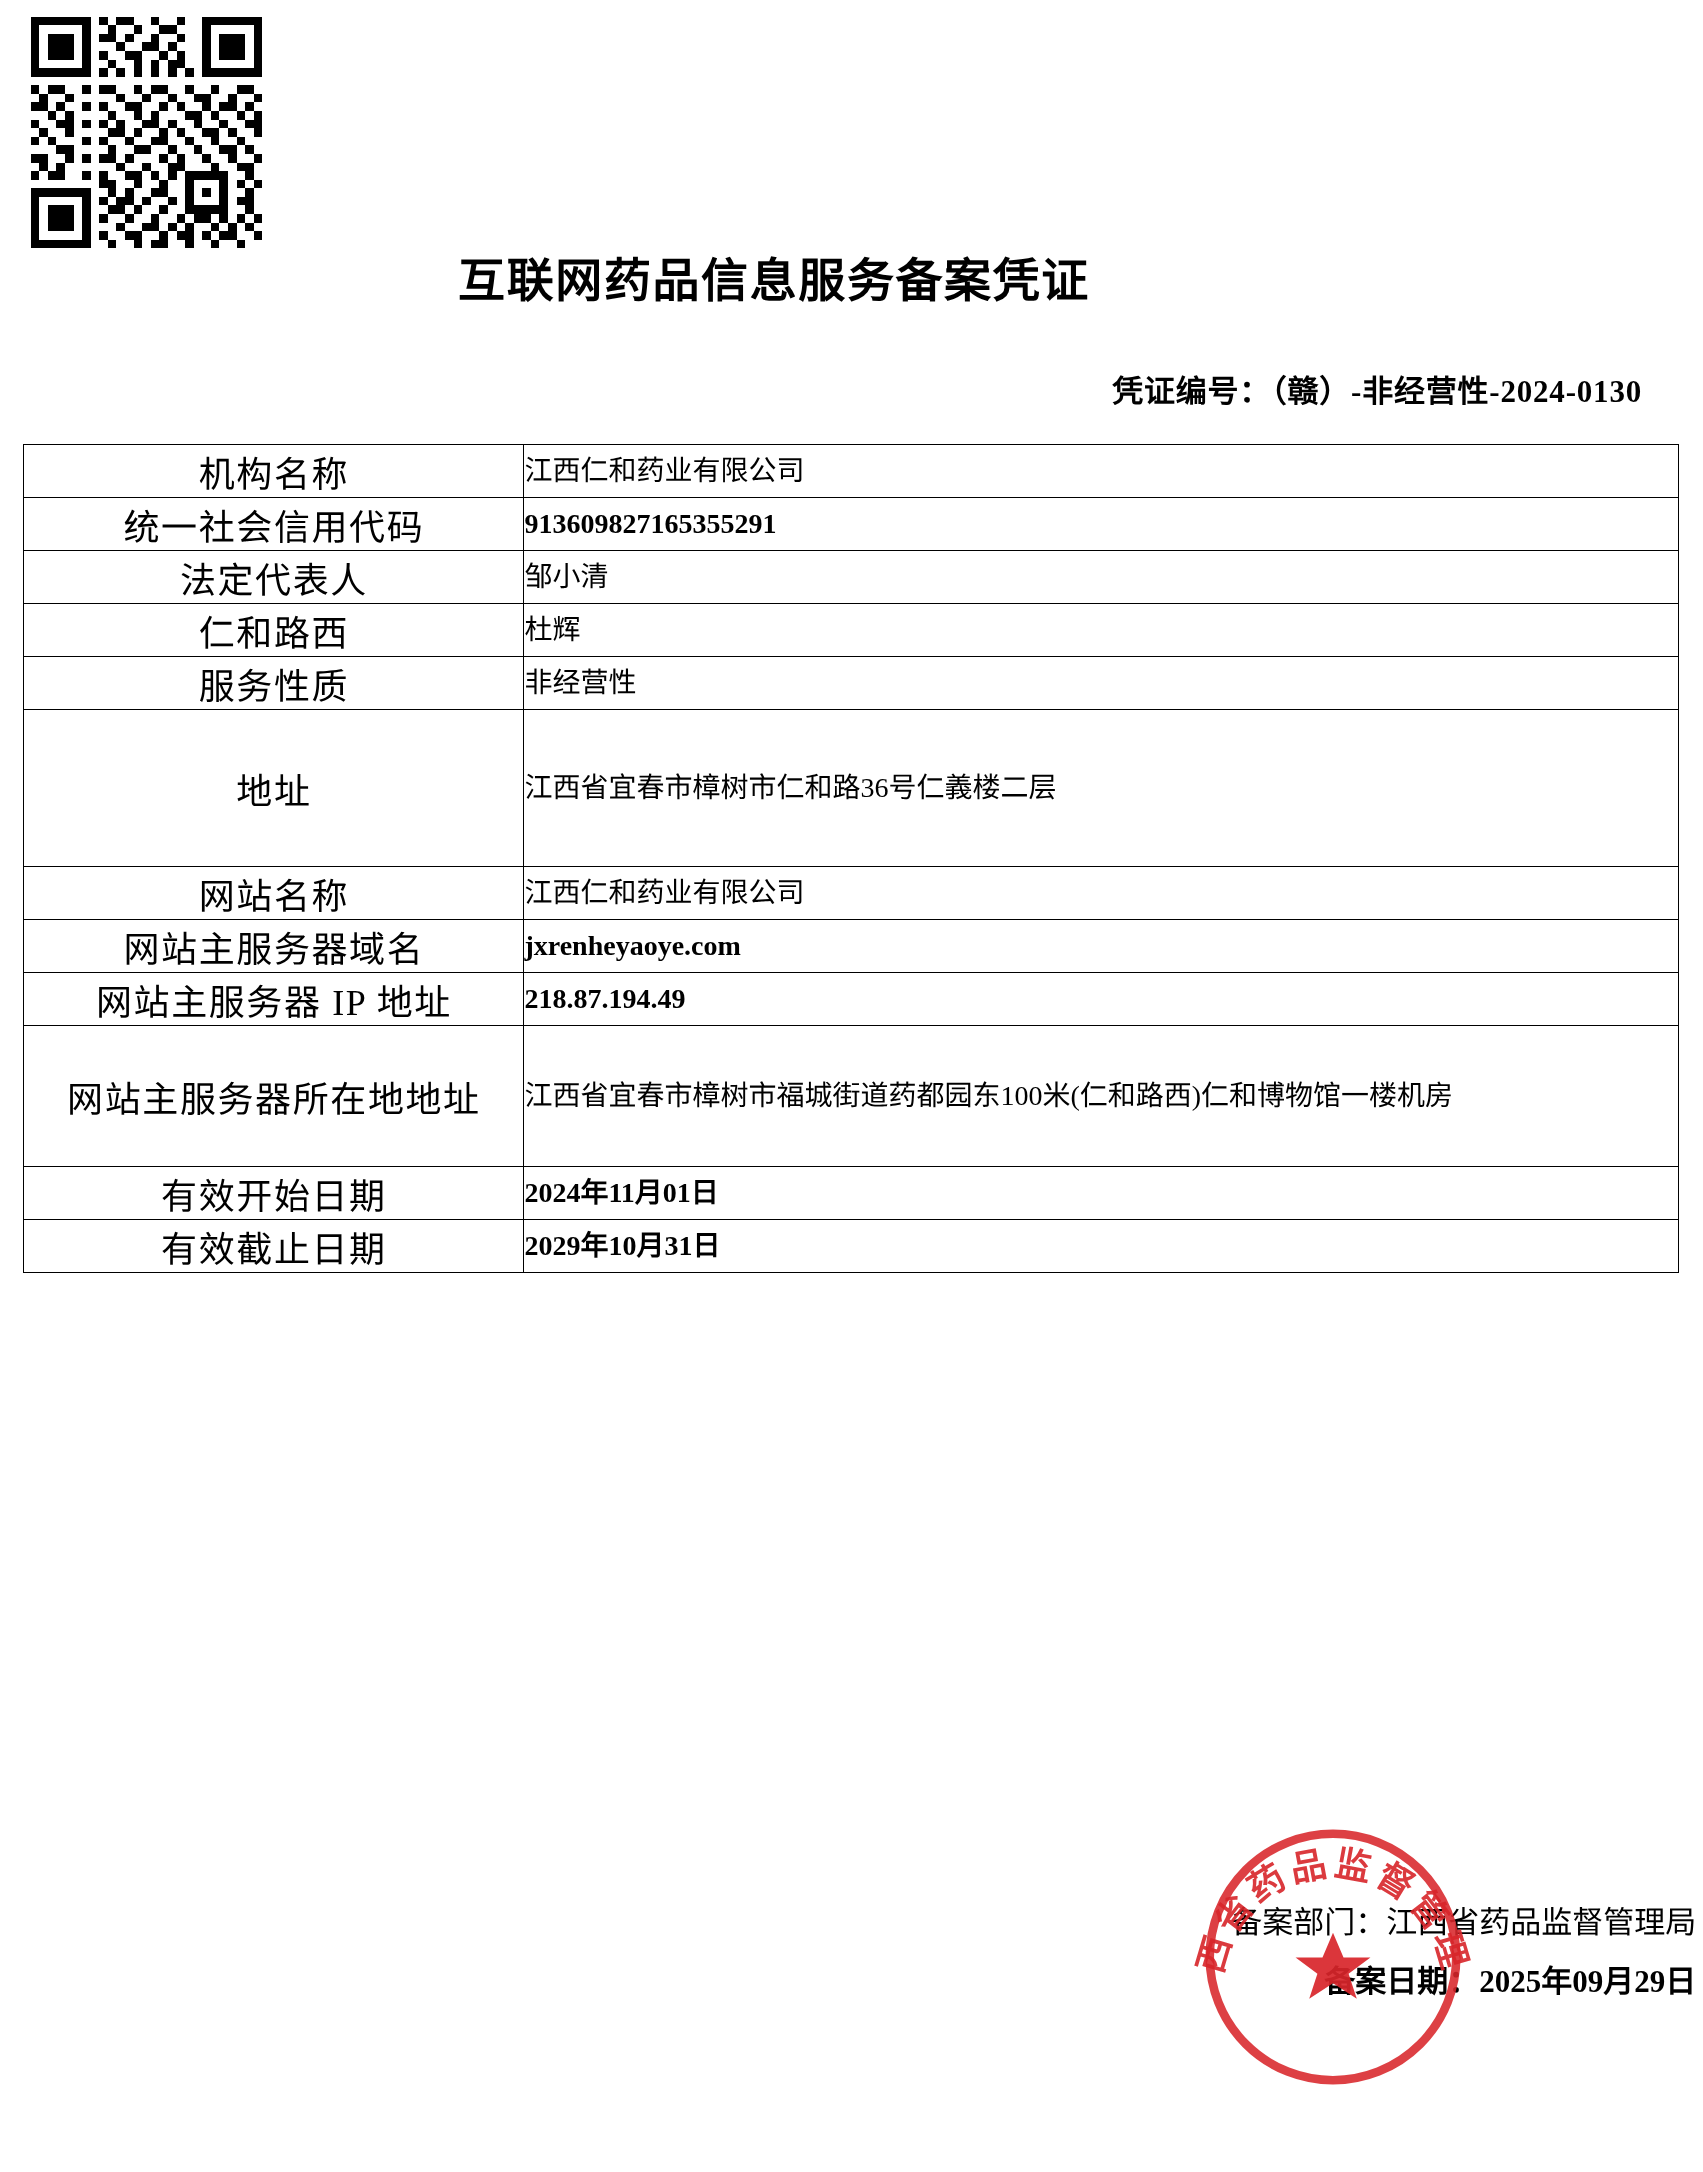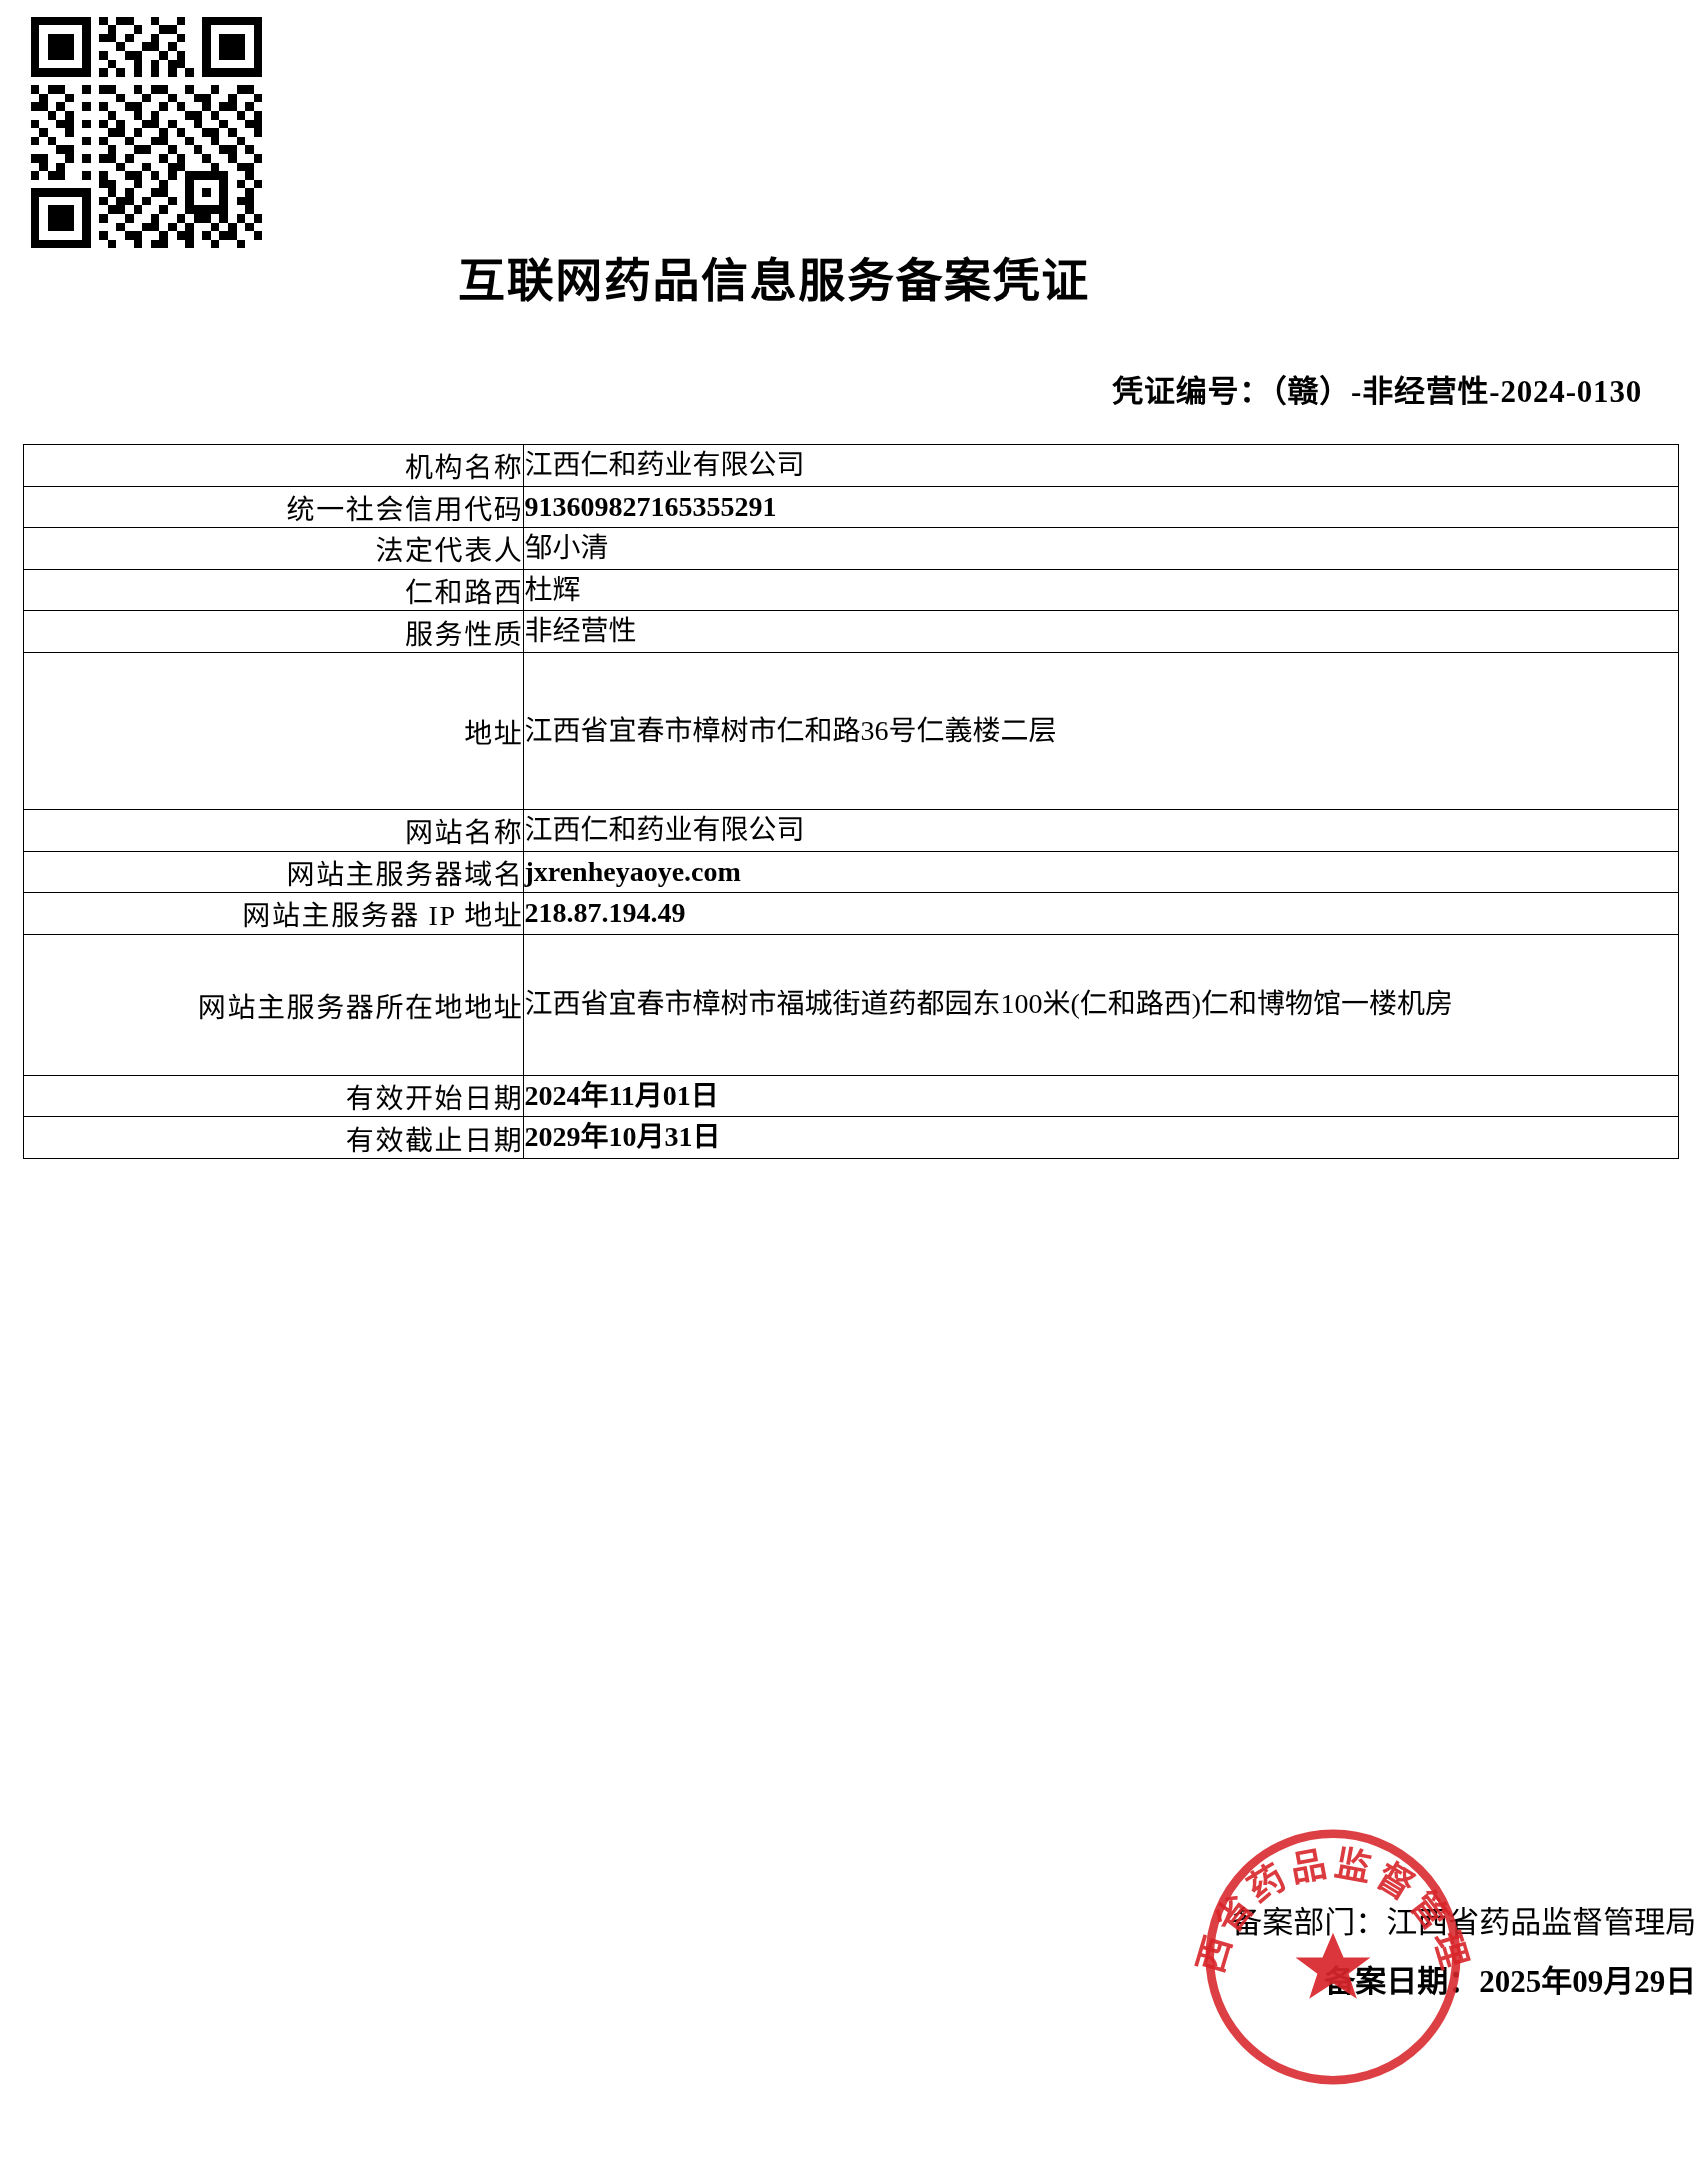--- a/index.html
+++ b/index.html
@@ -59,22 +59,22 @@
     border-collapse: collapse;
     table-layout: fixed;
   }
   table.cert-table td {
     border: 1.6px solid #000000;
     vertical-align: middle;
     padding: 0;
   }
   td.lbl {
     width: 499px;
-    text-align: right;
-    font-size: 28px;
+    text-align: center;
+    font-size: 36px;
     letter-spacing: 1.6px;
     padding: 12.5px 4.7px;
   }
   td.val {
     text-align: left;
     font-size: 28px;
     padding: 12.5px 18.7px;
     line-height: 1.45;
   }
   td.val.bold { font-weight: bold; }

